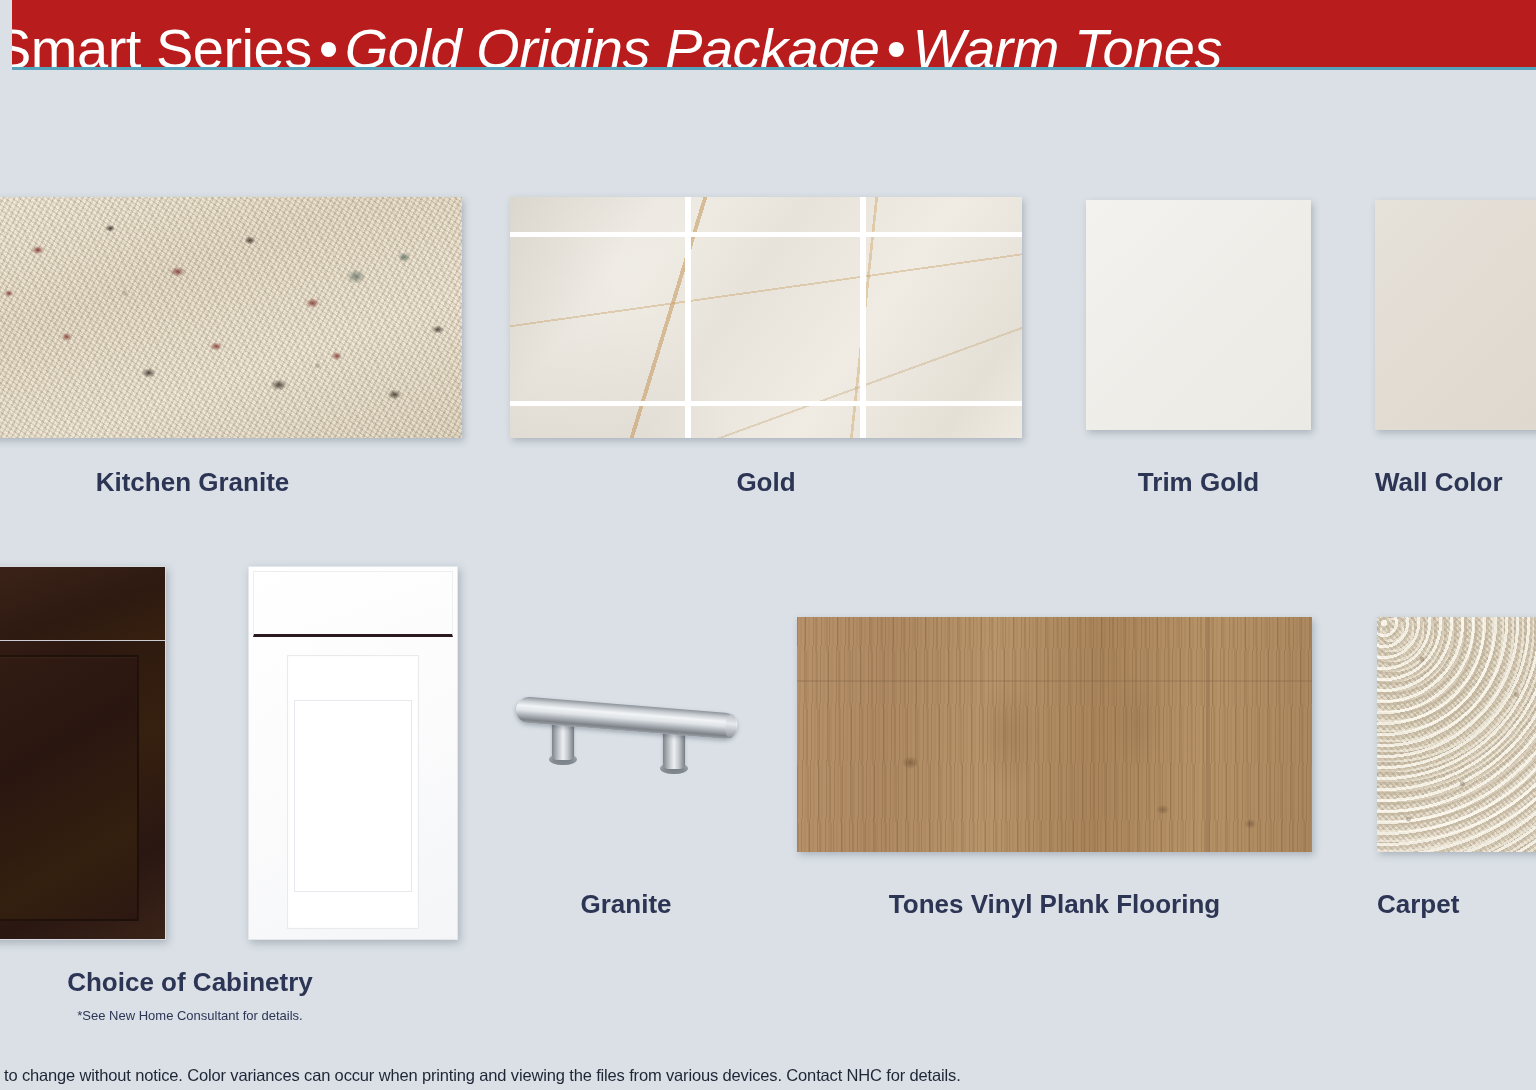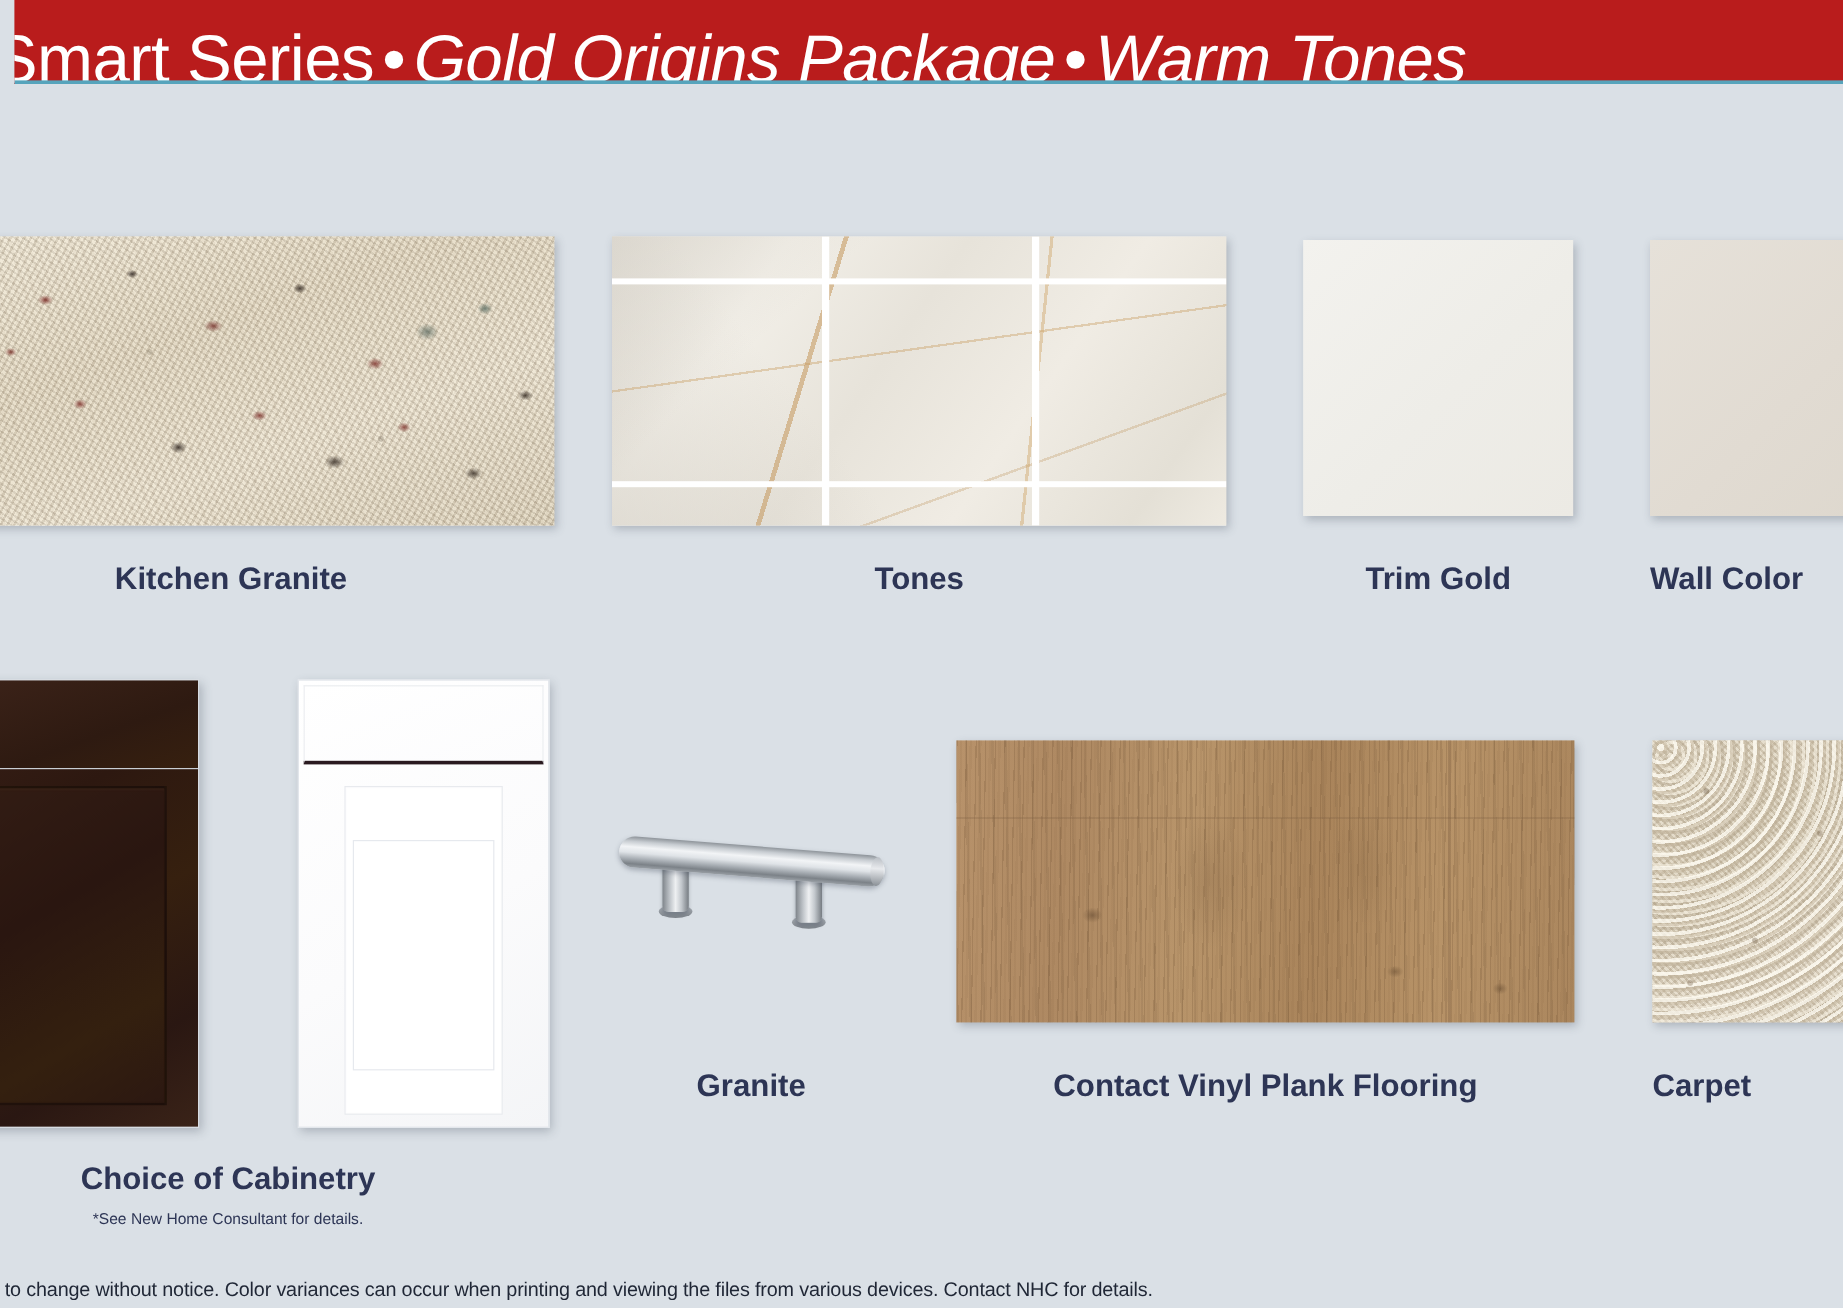--- a/index.html
+++ b/index.html
@@ -306,21 +306,21 @@
 
 <div class="swatch" id="granite-swatch"></div>
 <div class="caption" id="granite-caption">Kitchen Granite</div>
 
 <div class="swatch" id="tile-swatch">
   <div class="grout-v" id="tile-vgrout-a"></div>
   <div class="grout-v" id="tile-vgrout-b"></div>
   <div class="grout-h" id="tile-hgrout-top"></div>
   <div class="grout-h" id="tile-hgrout-bot"></div>
 </div>
-<div class="caption" id="tile-caption">Tones</div>
+<div class="caption" id="tile-caption">Gold</div>
 
 <div class="swatch" id="trim-swatch"></div>
 <div class="caption" id="trim-caption">Trim Gold</div>
 
 <div class="swatch" id="wall-swatch"></div>
 <div class="caption" id="wall-caption">Wall Color</div>
 
 <div class="door" id="door-dark">
   <div class="drawer"></div>
   <div class="panel-outer"></div>
@@ -336,21 +336,21 @@
 <div id="hardware-swatch">
   <div id="hw-foot-left" class="hw-foot"></div>
   <div id="hw-foot-right" class="hw-foot"></div>
   <div id="hw-post-left" class="hw-post"></div>
   <div id="hw-post-right" class="hw-post"></div>
   <div id="hw-bar"></div>
 </div>
 <div class="caption" id="hardware-caption">Granite</div>
 
 <div class="swatch" id="lvp-swatch"></div>
-<div class="caption" id="lvp-caption">Contact Vinyl Plank Flooring</div>
+<div class="caption" id="lvp-caption">Tones Vinyl Plank Flooring</div>
 
 <div class="swatch" id="carpet-swatch"></div>
 <div class="caption" id="carpet-caption">Carpet</div>
 
 <div class="caption" id="cabinetry-caption">Choice of Cabinetry</div>
 <div id="cabinetry-note">*See New Home Consultant for details.</div>
 
 <div id="footer-disclaimer">ect to change without notice. Color variances can occur when printing and viewing the files from various devices. Contact NHC for details.</div>
 
 </body></html>

